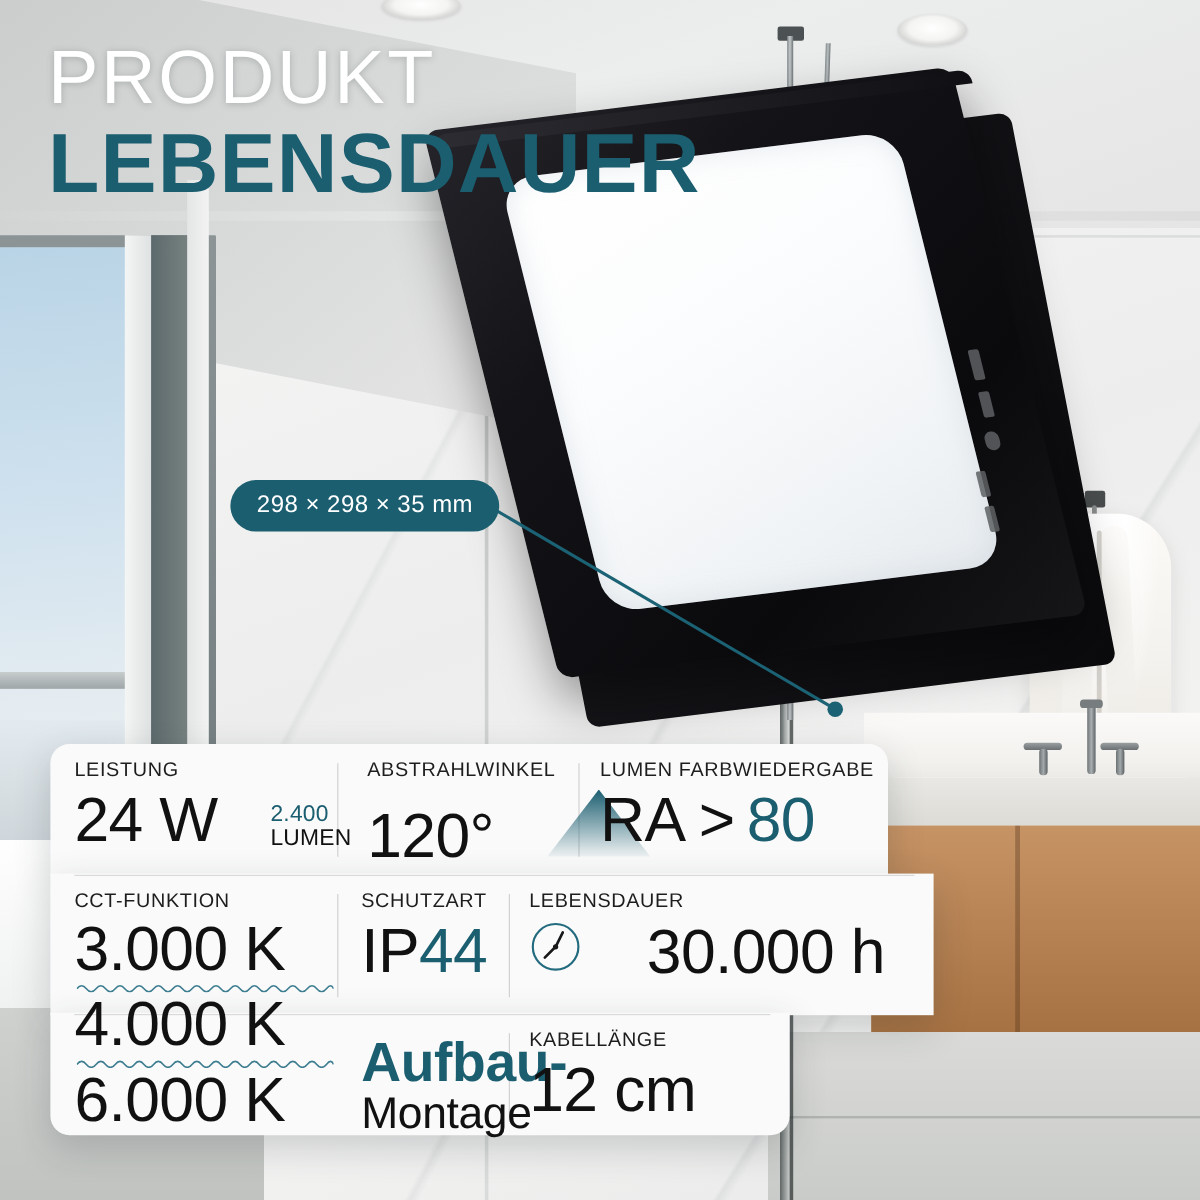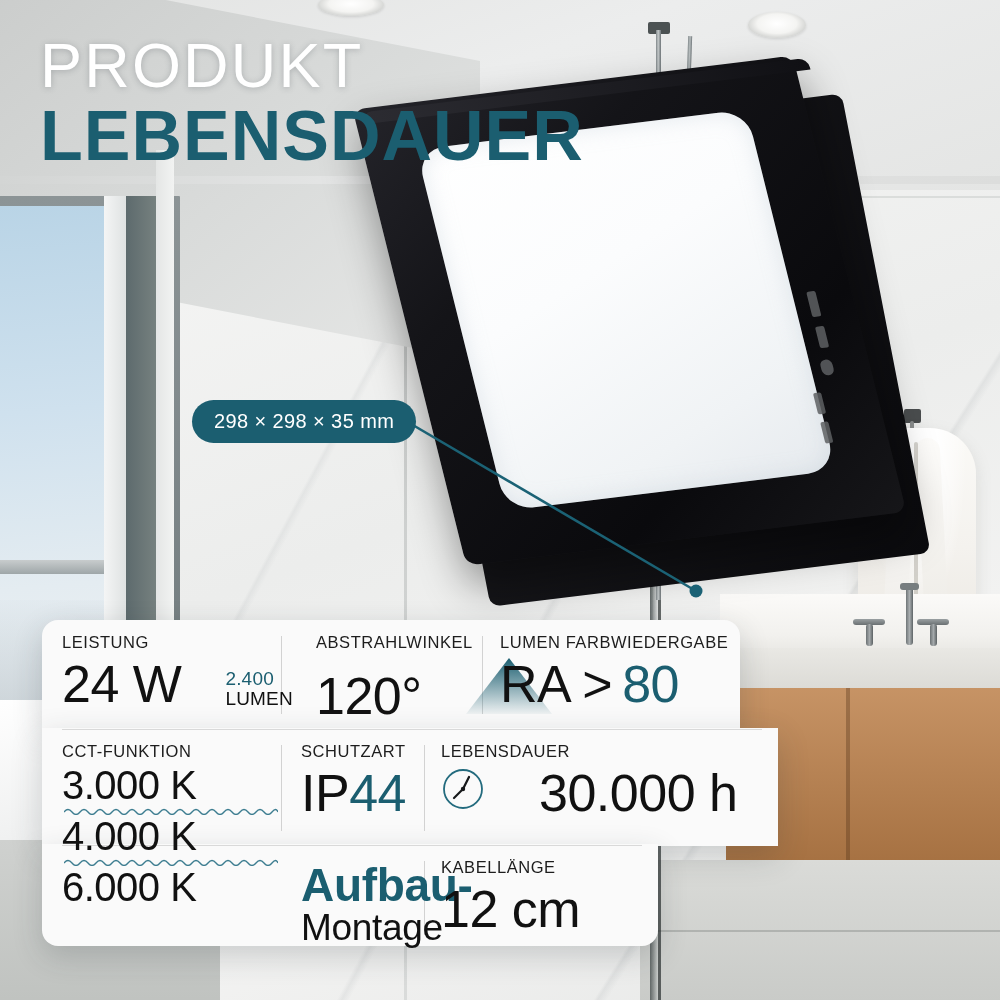--- a/index.html
+++ b/index.html
@@ -278,21 +278,21 @@
     font-size:52px; color:#111; font-weight:300; letter-spacing:-.5px;
     line-height:1; white-space:nowrap; margin-top:6px;gap:42px;
   }
   .teal { color:#1b5e70;text-align:center; }
   .sup {
     display:inline-block; vertical-align:top; font-size:19px; line-height:1.08;
     color:#1b5e70; letter-spacing:.2px; margin-left:2px; margin-top:2px; text-align:left;
   }
   .sup i { font-style:normal; display:block; }
   .sup i.b { color:#111; }
-  .cct-row { font-size:40px; color:#111; font-weight:300; line-height:1.02; letter-spacing:-.5px; }
+  .cct-row { font-size:52px; color:#111; font-weight:300; line-height:1.02; letter-spacing:-.5px; }
   .wave { display:block; width:214px; height:8px; margin:1px 0 1px 2px; }
   .mount-1 { font-size:46px; font-weight:700; color:#1b5e70; line-height:1.02; letter-spacing:-.3px; }
   .mount-2 { font-size:37px; font-weight:300; color:#111; line-height:1.05; letter-spacing:-.3px; }
   .clock { display:inline-block; vertical-align:middle; margin-right:12px; }
   .tri { display:inline-block; vertical-align:bottom; margin-left:2px; }
   .inline { display:flex; align-items:flex-end; }
 </style>
 </head>
 <body>
 
@@ -391,21 +391,21 @@
     <div class="lbl">LEISTUNG</div>
     <div class="val inline">
       <span>24 W</span>
       <span class="sup">
         <i>2.400</i>
         <i class="b">LUMEN</i>
       </span>
     </div>
   </div>
 
-  <div class="cell" style="left:316px; top:633px;">
+  <div class="cell" style="left:306px; top:633px;">
     <div class="lbl">ABSTRAHLWINKEL</div>
     <div class="val inline">
       <span>120°</span>
       <span class="tri">
         <svg width="86" height="56" viewBox="0 0 86 56">
           <defs>
             <linearGradient id="beamgrad" x1="0" y1="0" x2="0" y2="1">
               <stop offset="0%" stop-color="#1b5e70" stop-opacity="1"></stop>
               <stop offset="100%" stop-color="#1b5e70" stop-opacity="0.05"></stop>
             </linearGradient>

